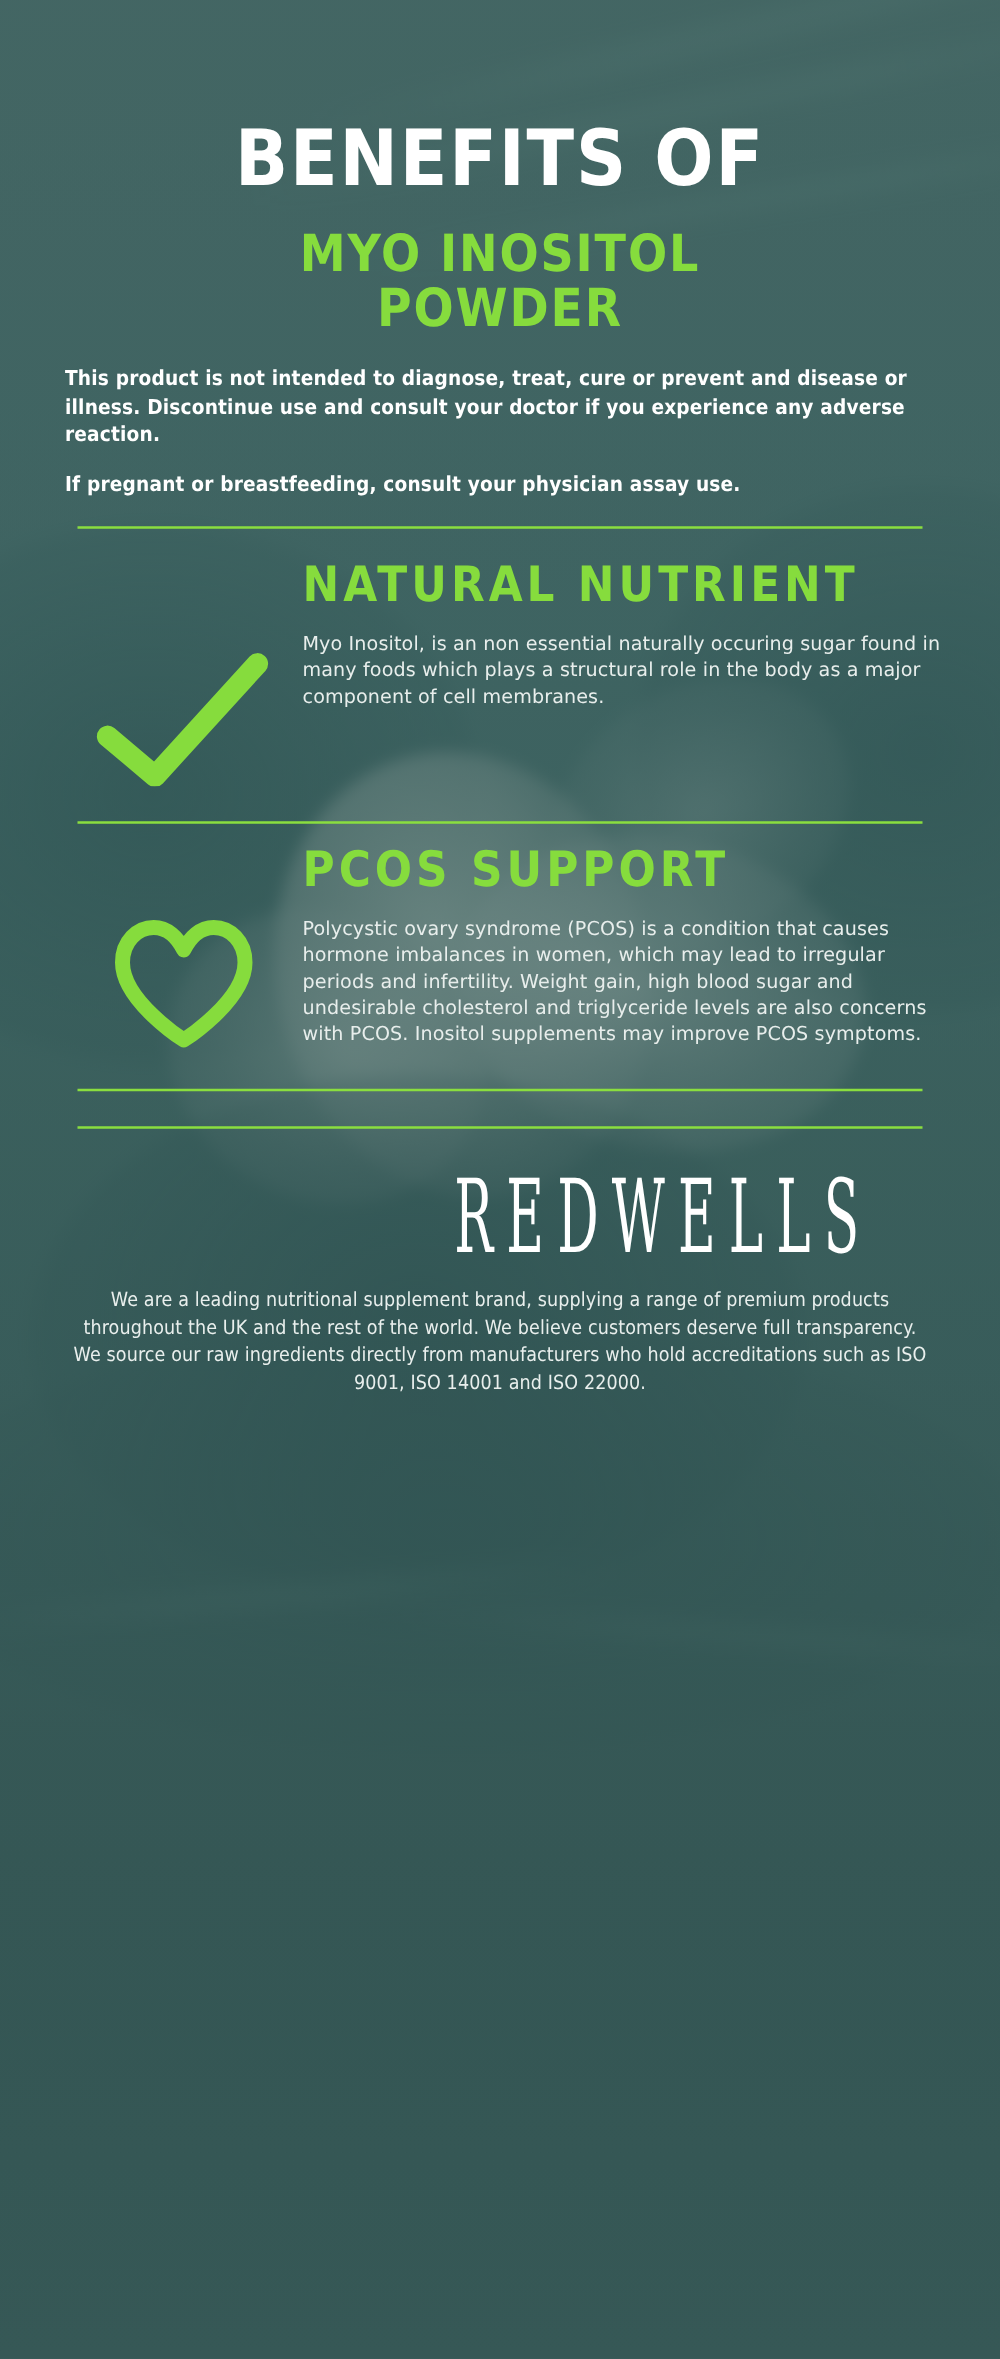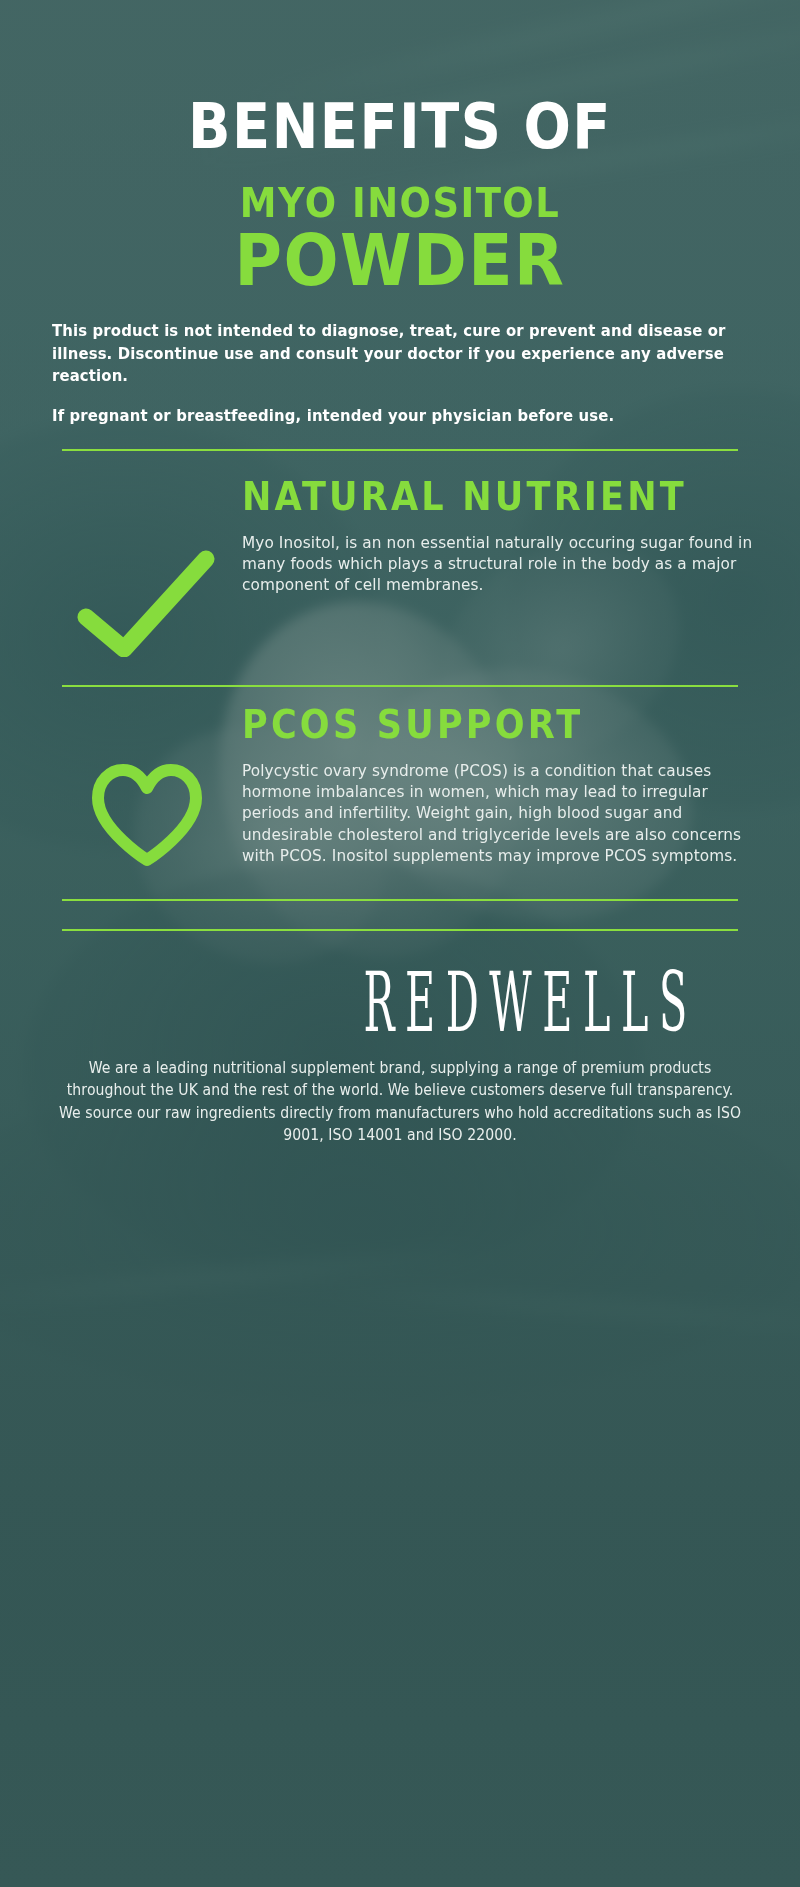--- a/index.html
+++ b/index.html
@@ -172,21 +172,21 @@
     font-weight: 700;
     font-size: 63px;
     line-height: 0.94;
     letter-spacing: 1.5px;
     white-space: nowrap;
   }
   .hl-white { color: #ffffff; }
   .hl-green { color: #86dc3d; }
   .hl-1 { font-size: 62px; }
   .hl-2 { font-size: 41px; margin-top: 28px; }
-  .hl-3 { font-size: 72px; margin-top: 4px; }
+  .hl-3 { font-size: 42px; margin-top: 4px; }
 
   
   .disclaimer {
     margin: 26px 52px 0 52px;
     color: #ffffff;
     font-family: "DejaVu Sans Condensed", "Liberation Sans", sans-serif;
     font-weight: 700;
     font-size: 16.5px;
     line-height: 1.36;
     letter-spacing: 0.15px;
@@ -301,21 +301,21 @@
 <div id="page">
 
   <div class="headline">
     <div class="hl-line hl-white hl-1">BENEFITS OF</div>
     <div class="hl-line hl-green hl-2">MYO INOSITOL</div>
     <div class="hl-line hl-green hl-3">POWDER</div>
   </div>
 
   <div class="disclaimer">
     <p>This product is not intended to diagnose, treat, cure or prevent and disease or illness. Discontinue use and consult your doctor if you  experience any adverse reaction.</p>
-    <p>If pregnant or breastfeeding, intended your physician before use.</p>
+    <p>If pregnant or breastfeeding, consult your physician assay use.</p>
   </div>
 
   <div class="divider"></div>
 
   <div class="benefit" id="sec-natural">
     <div class="iconcol">
       <svg class="icon-svg" width="142" height="112" viewBox="0 0 142 112">
         <path d="M10 72 L48 104 L130 14" fill="none" stroke="#86dc3d" stroke-width="17" stroke-linecap="round" stroke-linejoin="round"></path>
       </svg>
     </div>

